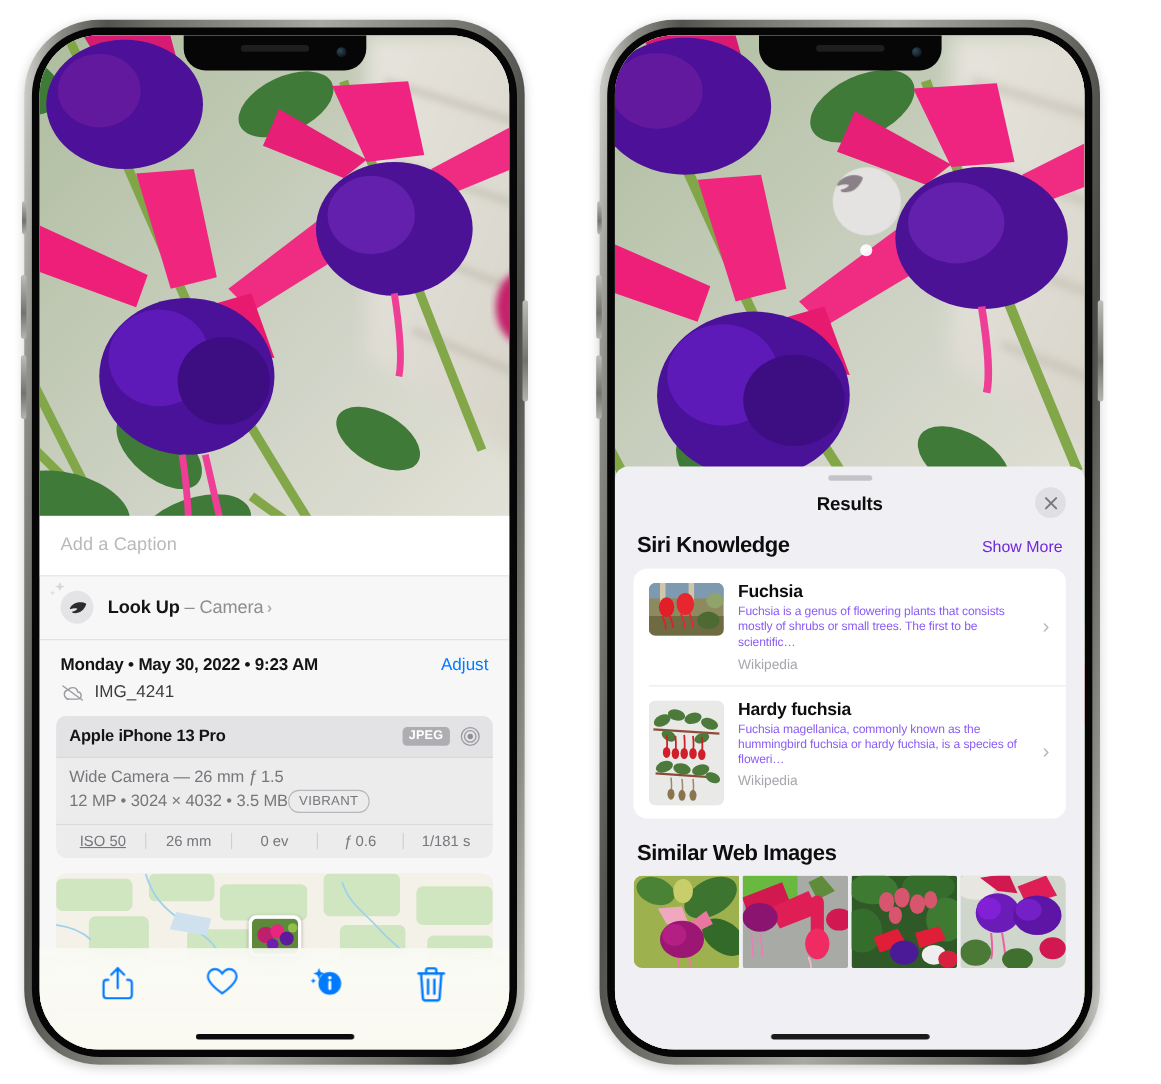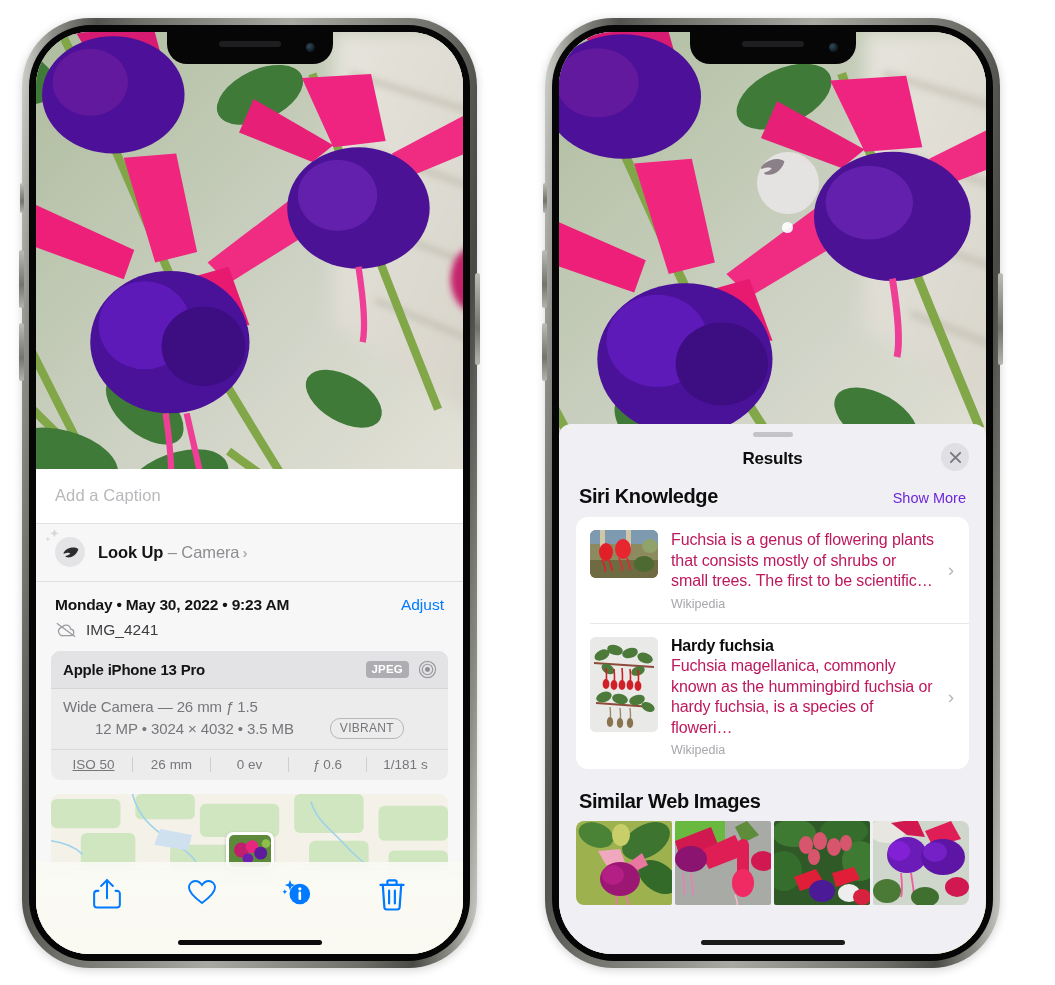--- a/index.html
+++ b/index.html
@@ -118,23 +118,22 @@
   .cam-model { font-size: 15px; font-weight: 700; color: #141414; letter-spacing: -.2px; }
   .cam-head-right { display: flex; align-items: center; gap: 9px; }
   .pill-jpeg {
     background: #aeaeb2; color: #fff; font-size: 11.5px; font-weight: 700;
     padding: 2px 6px 3px; border-radius: 4px; letter-spacing: .2px;
   }
   .lens-icon { width: 19px; height: 19px; }
   .cam-body { padding: 9px 12px 10px; }
   .cam-line1 { font-size: 15px; color: #76767b; letter-spacing: -.1px; }
   .cam-line2 {
-    display: flex; align-items: center; justify-content: center;
+    display: flex; align-items: center; justify-content: flex-start;
     margin-top: 3px;
-    gap: 36px;
   }
   .cam-line2 span.txt { font-size: 15px; color: #76767b; letter-spacing: -.1px; }
   .pill-vibrant {
     border: 1px solid #b6b6bb; color: #76767b; font-size: 12px;
     padding: 2px 9px 3px; border-radius: 10px; letter-spacing: .3px;
   }
   .exif {
     display: flex; align-items: center; border-top: .5px solid #d9d9db;
     padding: 7px 4px 8px;
   }
@@ -203,21 +202,21 @@
     margin: 0 17px; background: #fff; border-radius: 12px; overflow: hidden;
   }
   .know-item { display: flex; gap: 13px; padding: 13px 12px 12px 14px; align-items: flex-start; }
   .know-item + .know-item { border-top: .5px solid #e8e8ea; margin-left: 14px; padding-left: 0; }
   .know-thumb { flex: none; border-radius: 6px; overflow: hidden; background: #ddd; }
   .know-thumb.a { width: 68px; height: 48px; }
   .know-thumb.b { width: 68px; height: 95px; }
   .know-thumb svg { width: 100%; height: 100%; display: block; }
   .know-body { flex: 1; min-width: 0; }
   .know-title { font-size: 16px; font-weight: 700; color: #0d0d0d; letter-spacing: -.25px; margin-bottom: 1px; }
-  .know-desc { font-size: 16px; line-height: 1.29; color: #be185d; letter-spacing: -.1px; }
+  .know-desc { font-size: 11px; line-height: 1.29; color: #8b5cf6; letter-spacing: -.1px; }
   .know-src { font-size: 12.5px; color: #a6a6ac; margin-top: 5px; }
   .know-chev { align-self: center; color: #b6b6bb; font-size: 19px; padding-right: 3px; flex: none; }
 
   .sec-head2 { padding: 21px 20px 8px; }
   .web-strip { display: flex; gap: 3px; padding: 0 17px; }
   .web-thumb { flex: 1; height: 84px; overflow: hidden; border-radius: 2px; }
   .web-thumb:first-child { border-radius: 8px 2px 2px 8px; }
   .web-thumb:last-child { border-radius: 2px 8px 8px 2px; }
   .web-thumb svg { width: 100%; height: 100%; display: block; }
 </style>
@@ -698,20 +697,21 @@
                 <path d="M12 30 q4 8 3 12" stroke="#e01f28" stroke-width="1.6" fill="none"></path>
                 <path d="M19 30 q3 8 3 11" stroke="#e01f28" stroke-width="1.6" fill="none"></path>
                 <ellipse cx="33" cy="19" rx="8" ry="10" fill="#e8262f"></ellipse>
                 <path d="M29 28 q4 9 3 13" stroke="#e8262f" stroke-width="1.6" fill="none"></path>
                 <path d="M37 28 q3 9 3 12" stroke="#e8262f" stroke-width="1.6" fill="none"></path>
                 <ellipse cx="54" cy="34" rx="10" ry="8" fill="#4e6a33"></ellipse>
                 <ellipse cx="60" cy="16" rx="8" ry="7" fill="#8fa36a"></ellipse>
               </svg>
             </div>
             <div class="know-body">
+              <div class="know-title">Fuchsia</div>
               <div class="know-desc">Fuchsia is a genus of flowering plants that consists mostly of shrubs or small trees. The first to be scientific…</div>
               <div class="know-src">Wikipedia</div>
             </div>
             <div class="know-chev">›</div>
           </div>
 
           <div class="know-item">
             <div class="know-thumb b">
               <svg viewBox="0 0 68 95" preserveAspectRatio="xMidYMid slice">
                 <rect width="68" height="95" fill="#e9e9e7"></rect>

